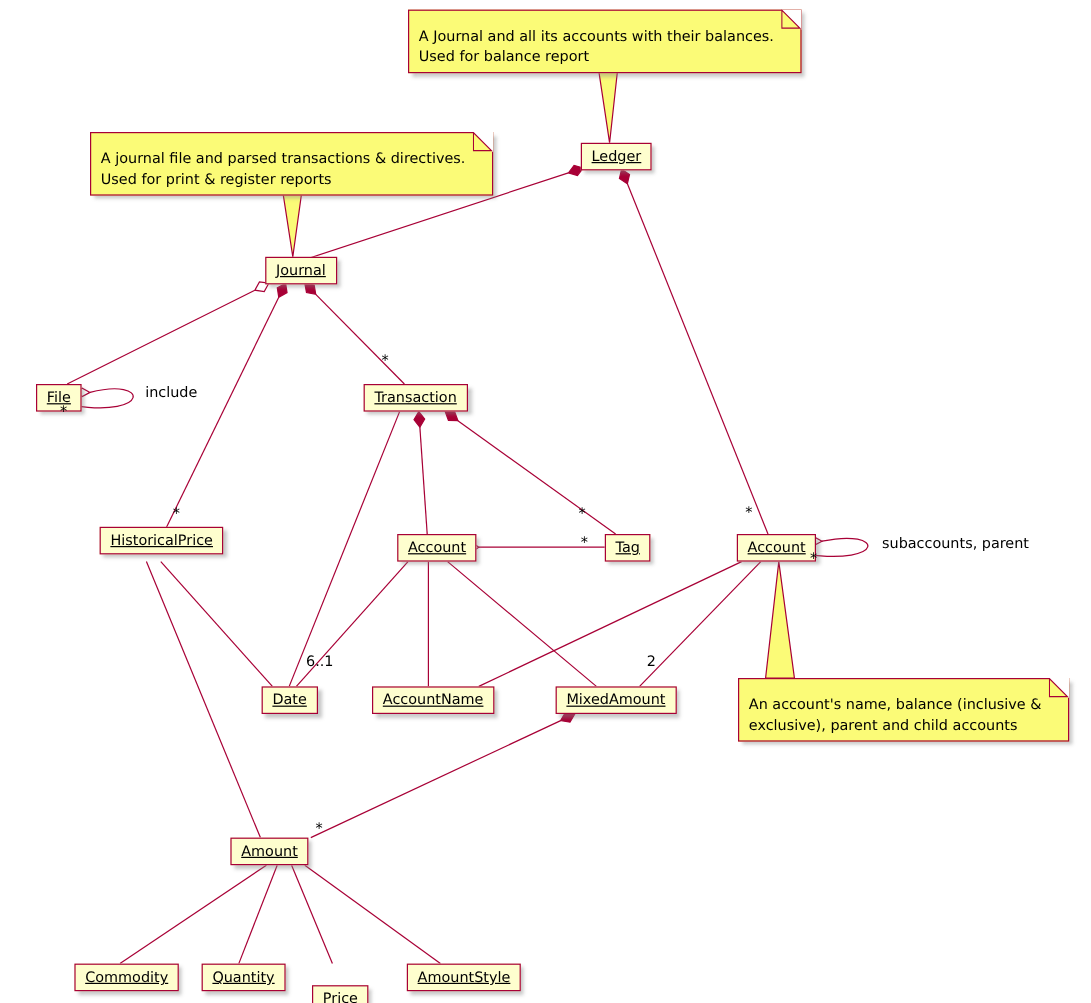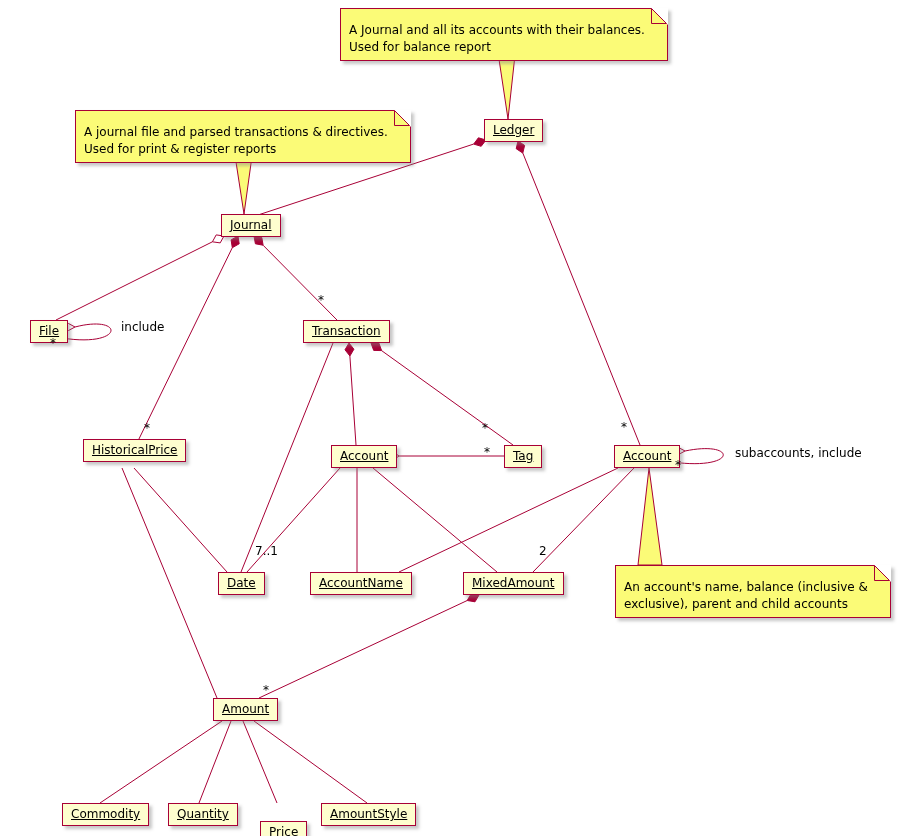--- a/index.html
+++ b/index.html
@@ -97,25 +97,25 @@
   <div class="cls" style="left:221px;top:214px">Journal</div>
   <div class="cls" style="left:30px;top:320px">File</div>
   <div class="cls" style="left:303px;top:320px">Transaction</div>
   <div class="cls" style="left:83px;top:439px">HistoricalPrice</div>
   <div class="cls" style="left:331px;top:445px">Account</div>
   <div class="cls" style="left:504px;top:445px">Tag</div>
   <div class="cls" style="left:614px;top:445px">Account</div>
   <div class="cls" style="left:218px;top:572px">Date</div>
   <div class="cls" style="left:310px;top:572px">AccountName</div>
   <div class="cls" style="left:463px;top:572px">MixedAmount</div>
-  <div class="cls" style="left:213px;top:698px">Amount</div>
+  <div class="cls" style="left:192px;top:698px">Amount</div>
   <div class="cls" style="left:62px;top:803px">Commodity</div>
   <div class="cls" style="left:168px;top:803px">Quantity</div>
   <div class="cls" style="left:260px;top:821px">Price</div>
-  <div class="cls" style="left:321px;top:803px">AmountStyle</div>
+  <div class="cls" style="left:339px;top:803px">AmountStyle</div>
 
   <div class="note" style="left:340px;top:8px">
     <svg class="fold" width="17" height="17" aria-hidden="true">
       <polygon class="fold-cut" points="0,0 17,0 17,17"></polygon>
       <polygon class="fold-flap" points="0.5,0.5 0.5,15.5 15.5,15.5"></polygon>
     </svg>
     <div class="note-line">A Journal and all its accounts with their balances.</div>
     <div class="note-line">Used for balance report</div>
   </div>
 
@@ -137,21 +137,21 @@
     <div class="note-line">Used for print &amp; register reports</div>
   </div>
 
   <div>
     <span class="elabel" style="left:621px;top:420px">*</span>
     <span class="elabel" style="left:121px;top:320px">include</span>
     <span class="elabel" style="left:50px;top:336px">*</span>
     <span class="elabel" style="left:318px;top:293px">*</span>
     <span class="elabel" style="left:144px;top:421px">*</span>
     <span class="elabel" style="left:482px;top:421px">*</span>
-    <span class="elabel" style="left:255px;top:544px">7..1</span>
+    <span class="elabel" style="left:255px;top:544px">6..1</span>
     <span class="elabel" style="left:484px;top:445px">*</span>
-    <span class="elabel" style="left:735px;top:446px">subaccounts, include</span>
+    <span class="elabel" style="left:735px;top:446px">subaccounts, parent</span>
     <span class="elabel" style="left:675px;top:458px">*</span>
     <span class="elabel" style="left:539px;top:544px">2</span>
     <span class="elabel" style="left:263px;top:683px">*</span>
   </div>
 
 </div>
 
 </body></html>

